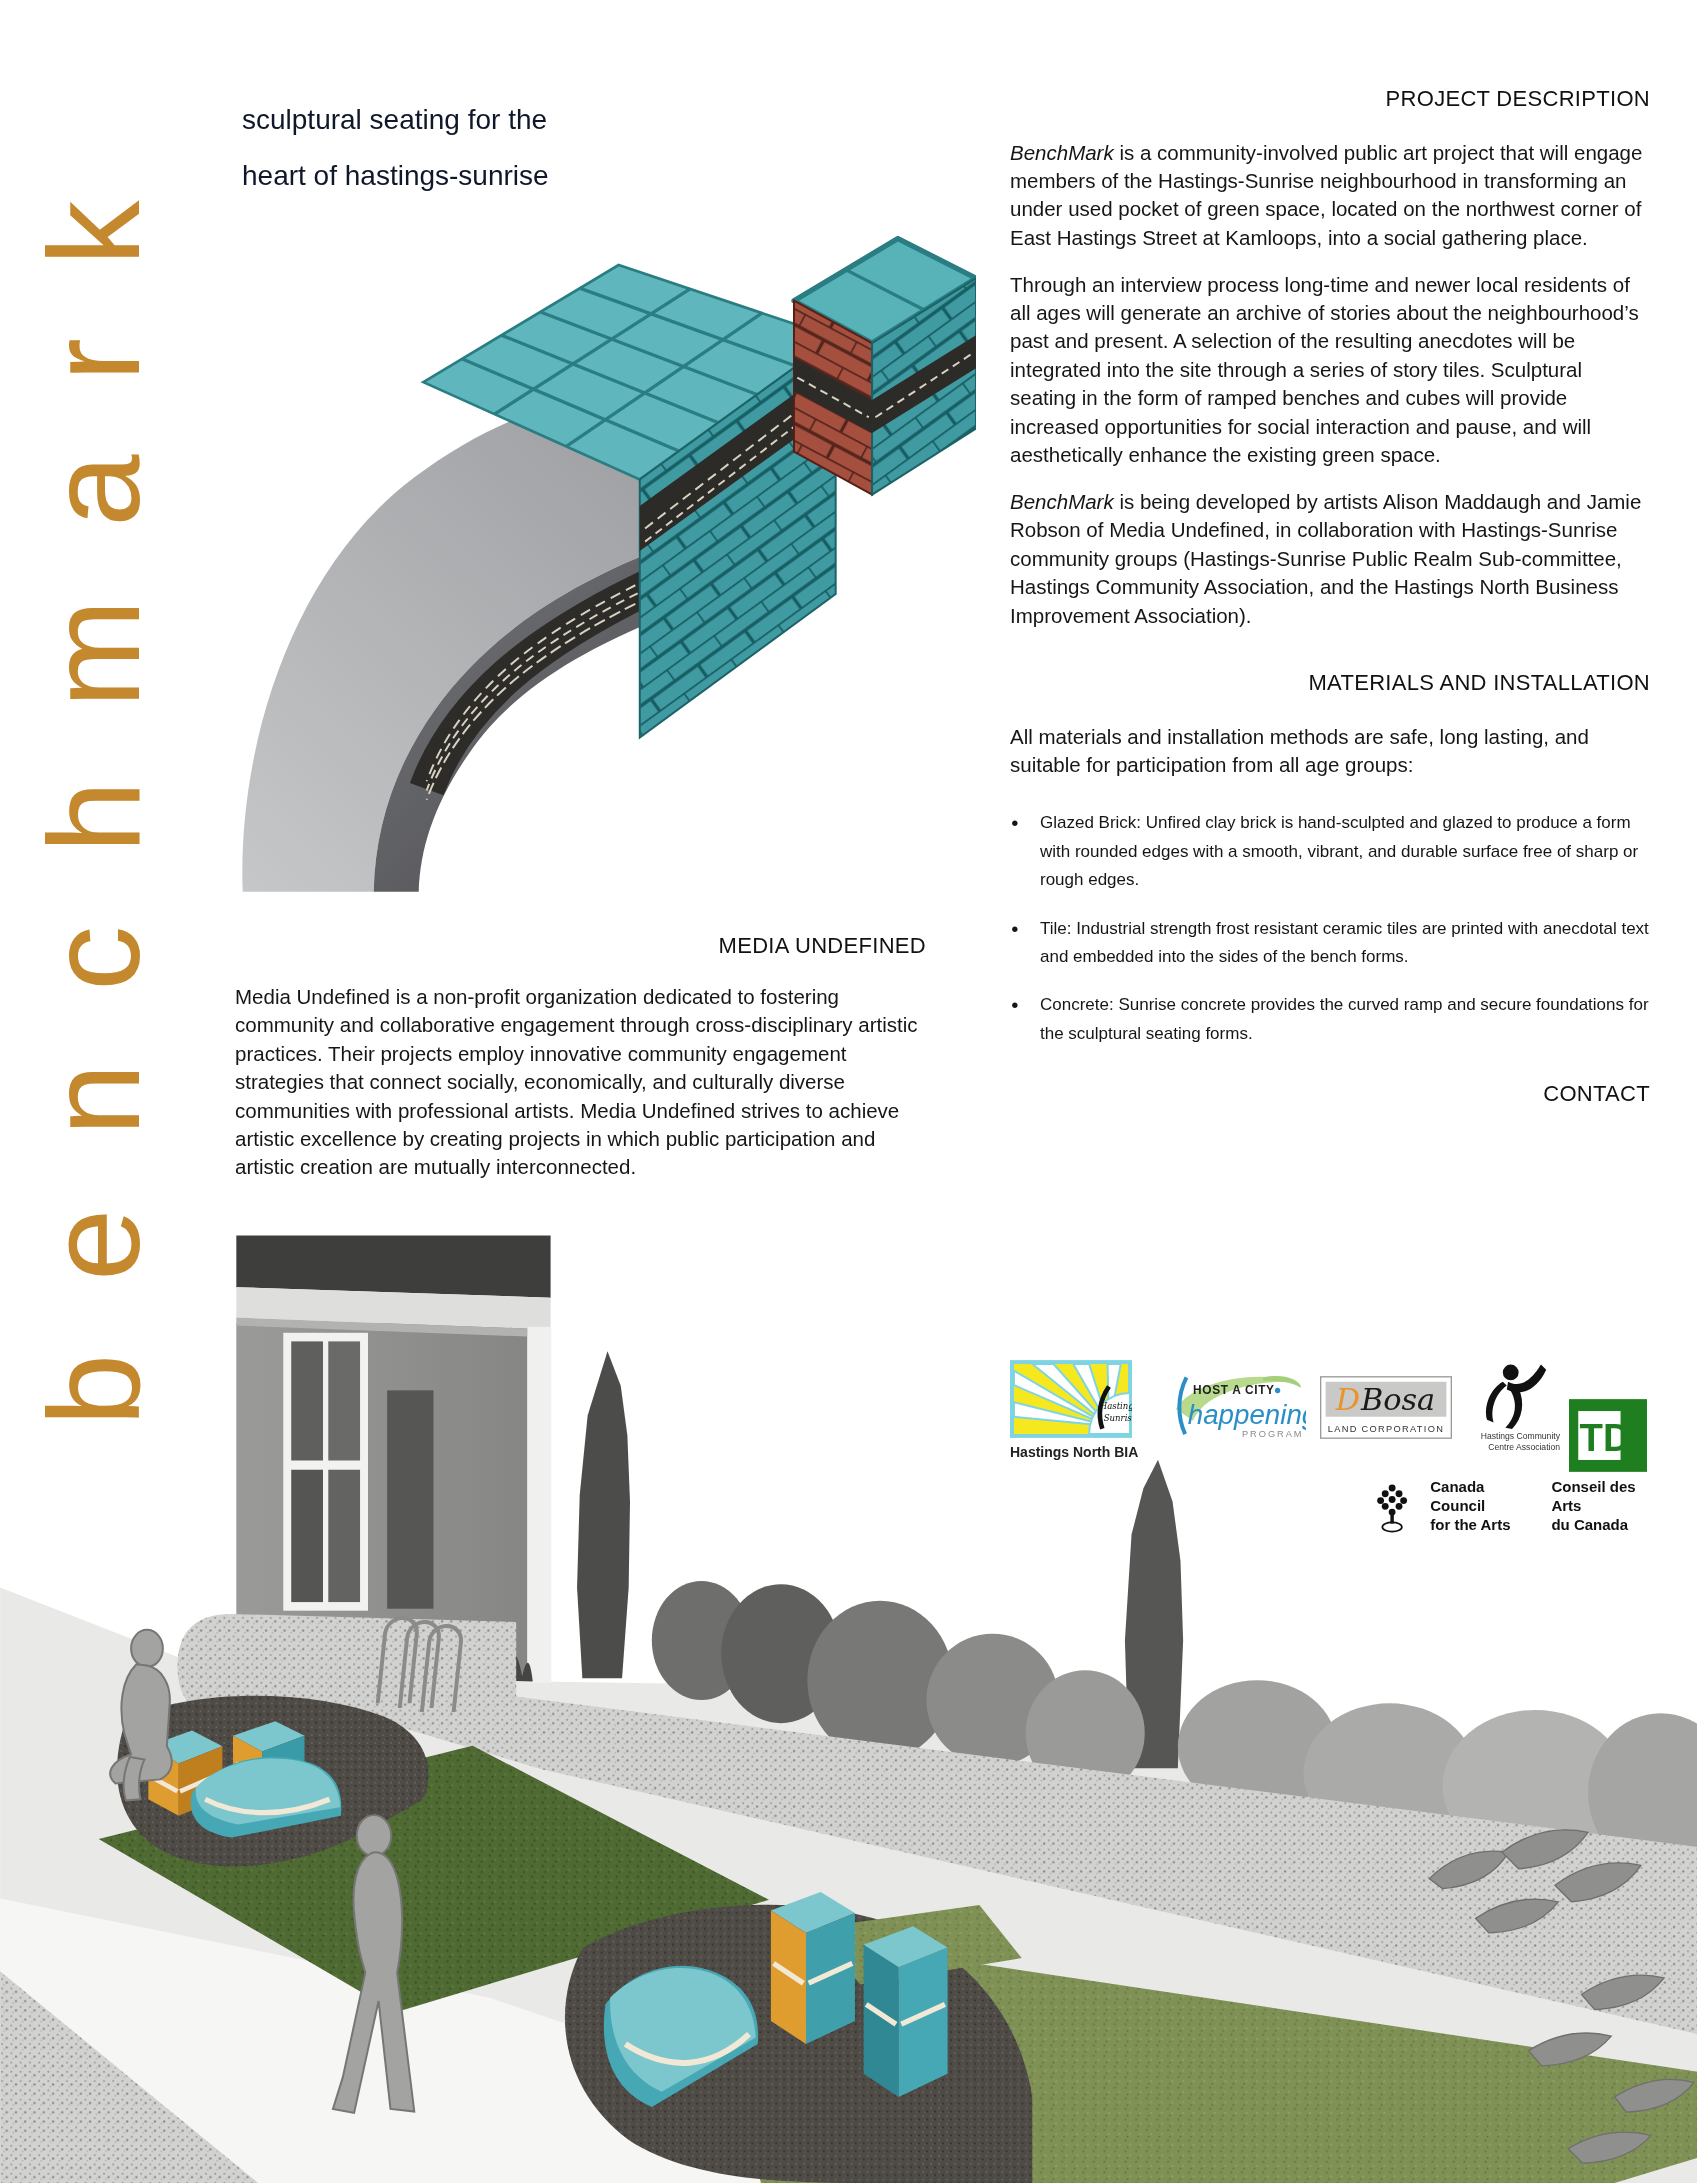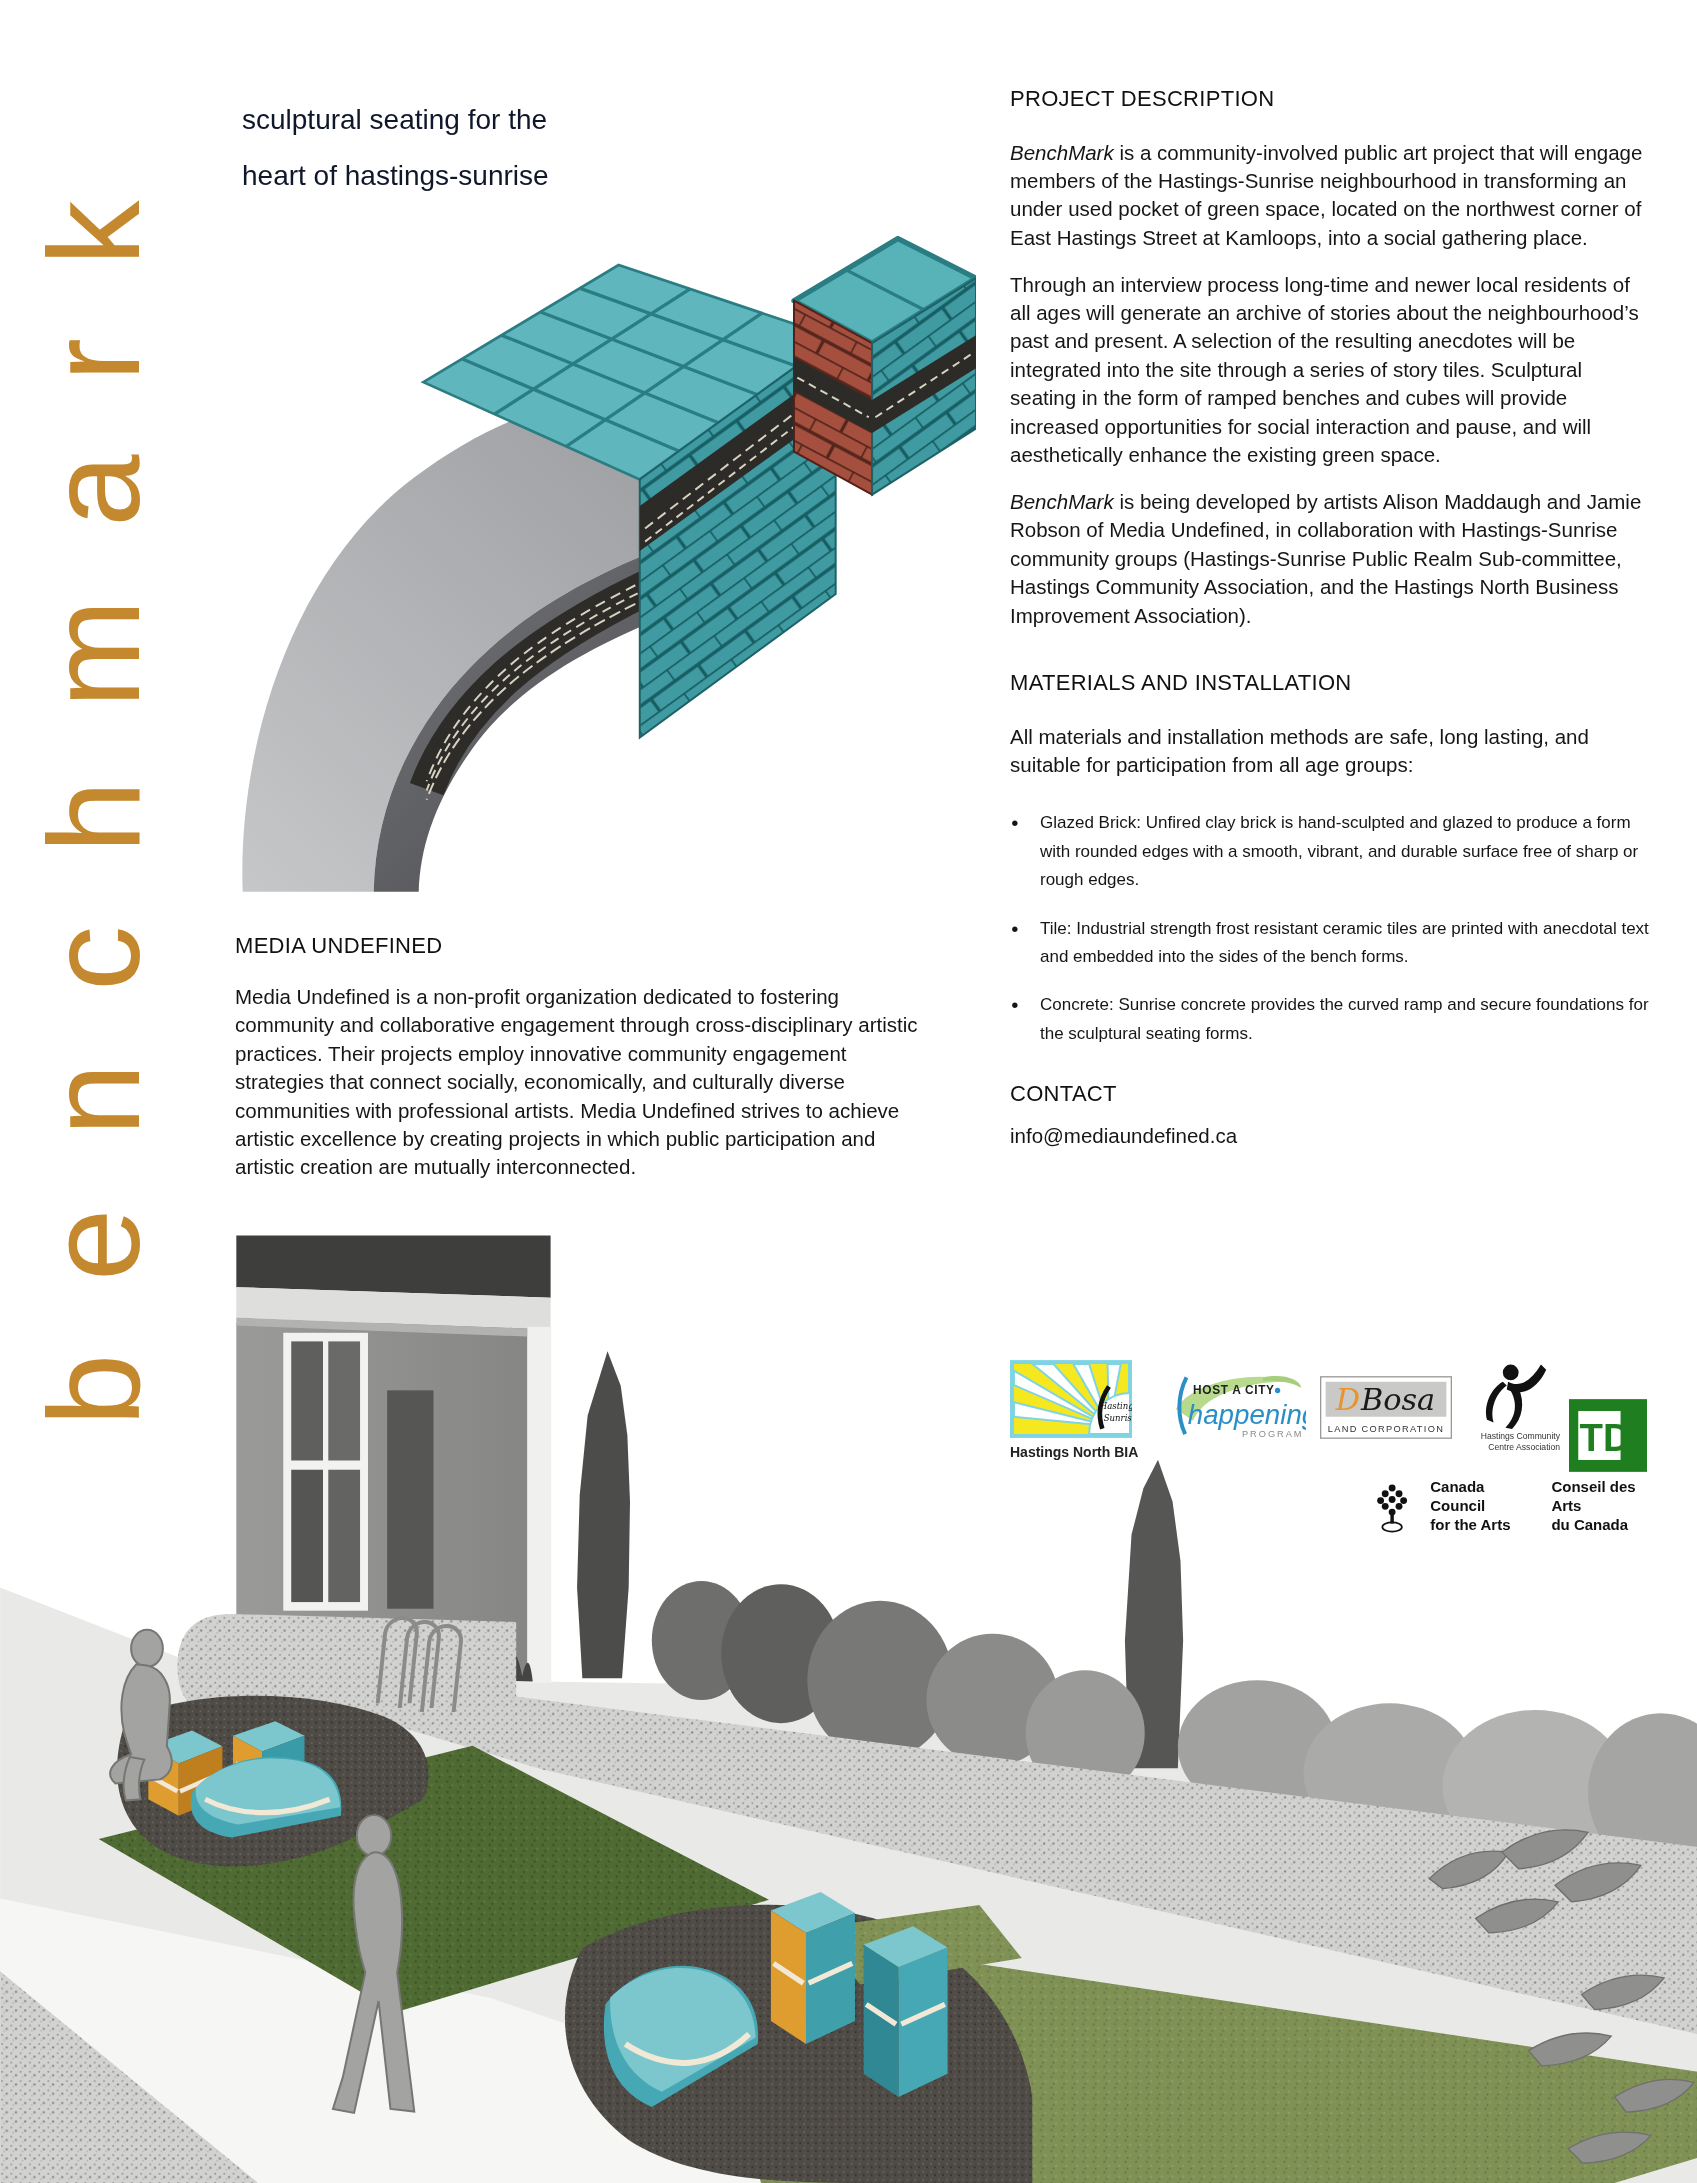--- a/index.html
+++ b/index.html
@@ -16,21 +16,21 @@
   .subtitle{
     position:absolute;left:242px;top:92px;z-index:2;
     font-size:28px;line-height:56px;color:#0f172a;
   }
   .bench-photo{position:absolute;left:195px;top:220px;z-index:1;}
   .rendering{position:absolute;left:0;top:1217px;z-index:0;}
 
   .left-col{position:absolute;left:235px;top:933px;width:691px;z-index:2;}
   .right-col{position:absolute;left:1010px;top:86px;width:640px;z-index:2;}
 
-  .h-section{font-size:22px;font-weight:400;color:#111;margin:0;letter-spacing:0.3px;}
+  .h-section{font-size:22px;font-weight:400;color:#111;margin:0;letter-spacing:0.3px;text-align:right;}
   .p{font-size:20.5px;line-height:28.4px;color:#161616;margin:0;}
   .mb28{margin-bottom:18.5px;}
   .mb40{margin-bottom:26.5px;}
   .mb36{margin-bottom:24px;}
   .mb46{margin-bottom:30px;}
   .mt84{margin-top:40px;}
   .mt50{margin-top:33px;}
   .mb22{margin-bottom:14.6px;}
 
   ul.bullets{list-style:none;margin:0;padding:0;}
@@ -293,21 +293,20 @@
 
     <p class="p mb46">All materials and installation methods are safe, long lasting, and suitable for participation from all age groups:</p>
 
     <ul class="bullets">
       <li><span>Glazed Brick: Unfired clay brick is hand-sculpted and glazed to produce a form with rounded edges with a smooth, vibrant, and durable surface free of sharp or rough edges.</span></li>
       <li><span>Tile: Industrial strength frost resistant ceramic tiles are printed with anecdotal text and embedded into the sides of the bench forms.</span></li>
       <li><span>Concrete: Sunrise concrete provides the curved ramp and secure foundations for the sculptural seating forms.</span></li>
     </ul>
 
     <h2 class="h-section mt50 mb22">CONTACT</h2>
-    <p class="p">info@mediaundefined.ca</p>
   </div>
 
   <div class="logo" style="left:1010px;top:1360px;width:132px;">
     <svg viewBox="0 0 185 118" width="122" height="78">
       <rect x="3" y="3" width="179" height="112" fill="#f5e81e" stroke="#7fd4e4" stroke-width="6"></rect>
       <g fill="#ffffff" stroke="#7fd4e4" stroke-width="3">
         <polygon points="150,100 6,86 6,64"></polygon>
         <polygon points="150,100 6,38 6,16"></polygon>
         <polygon points="150,100 34,6 66,6"></polygon>
         <polygon points="150,100 96,6 120,6"></polygon>

